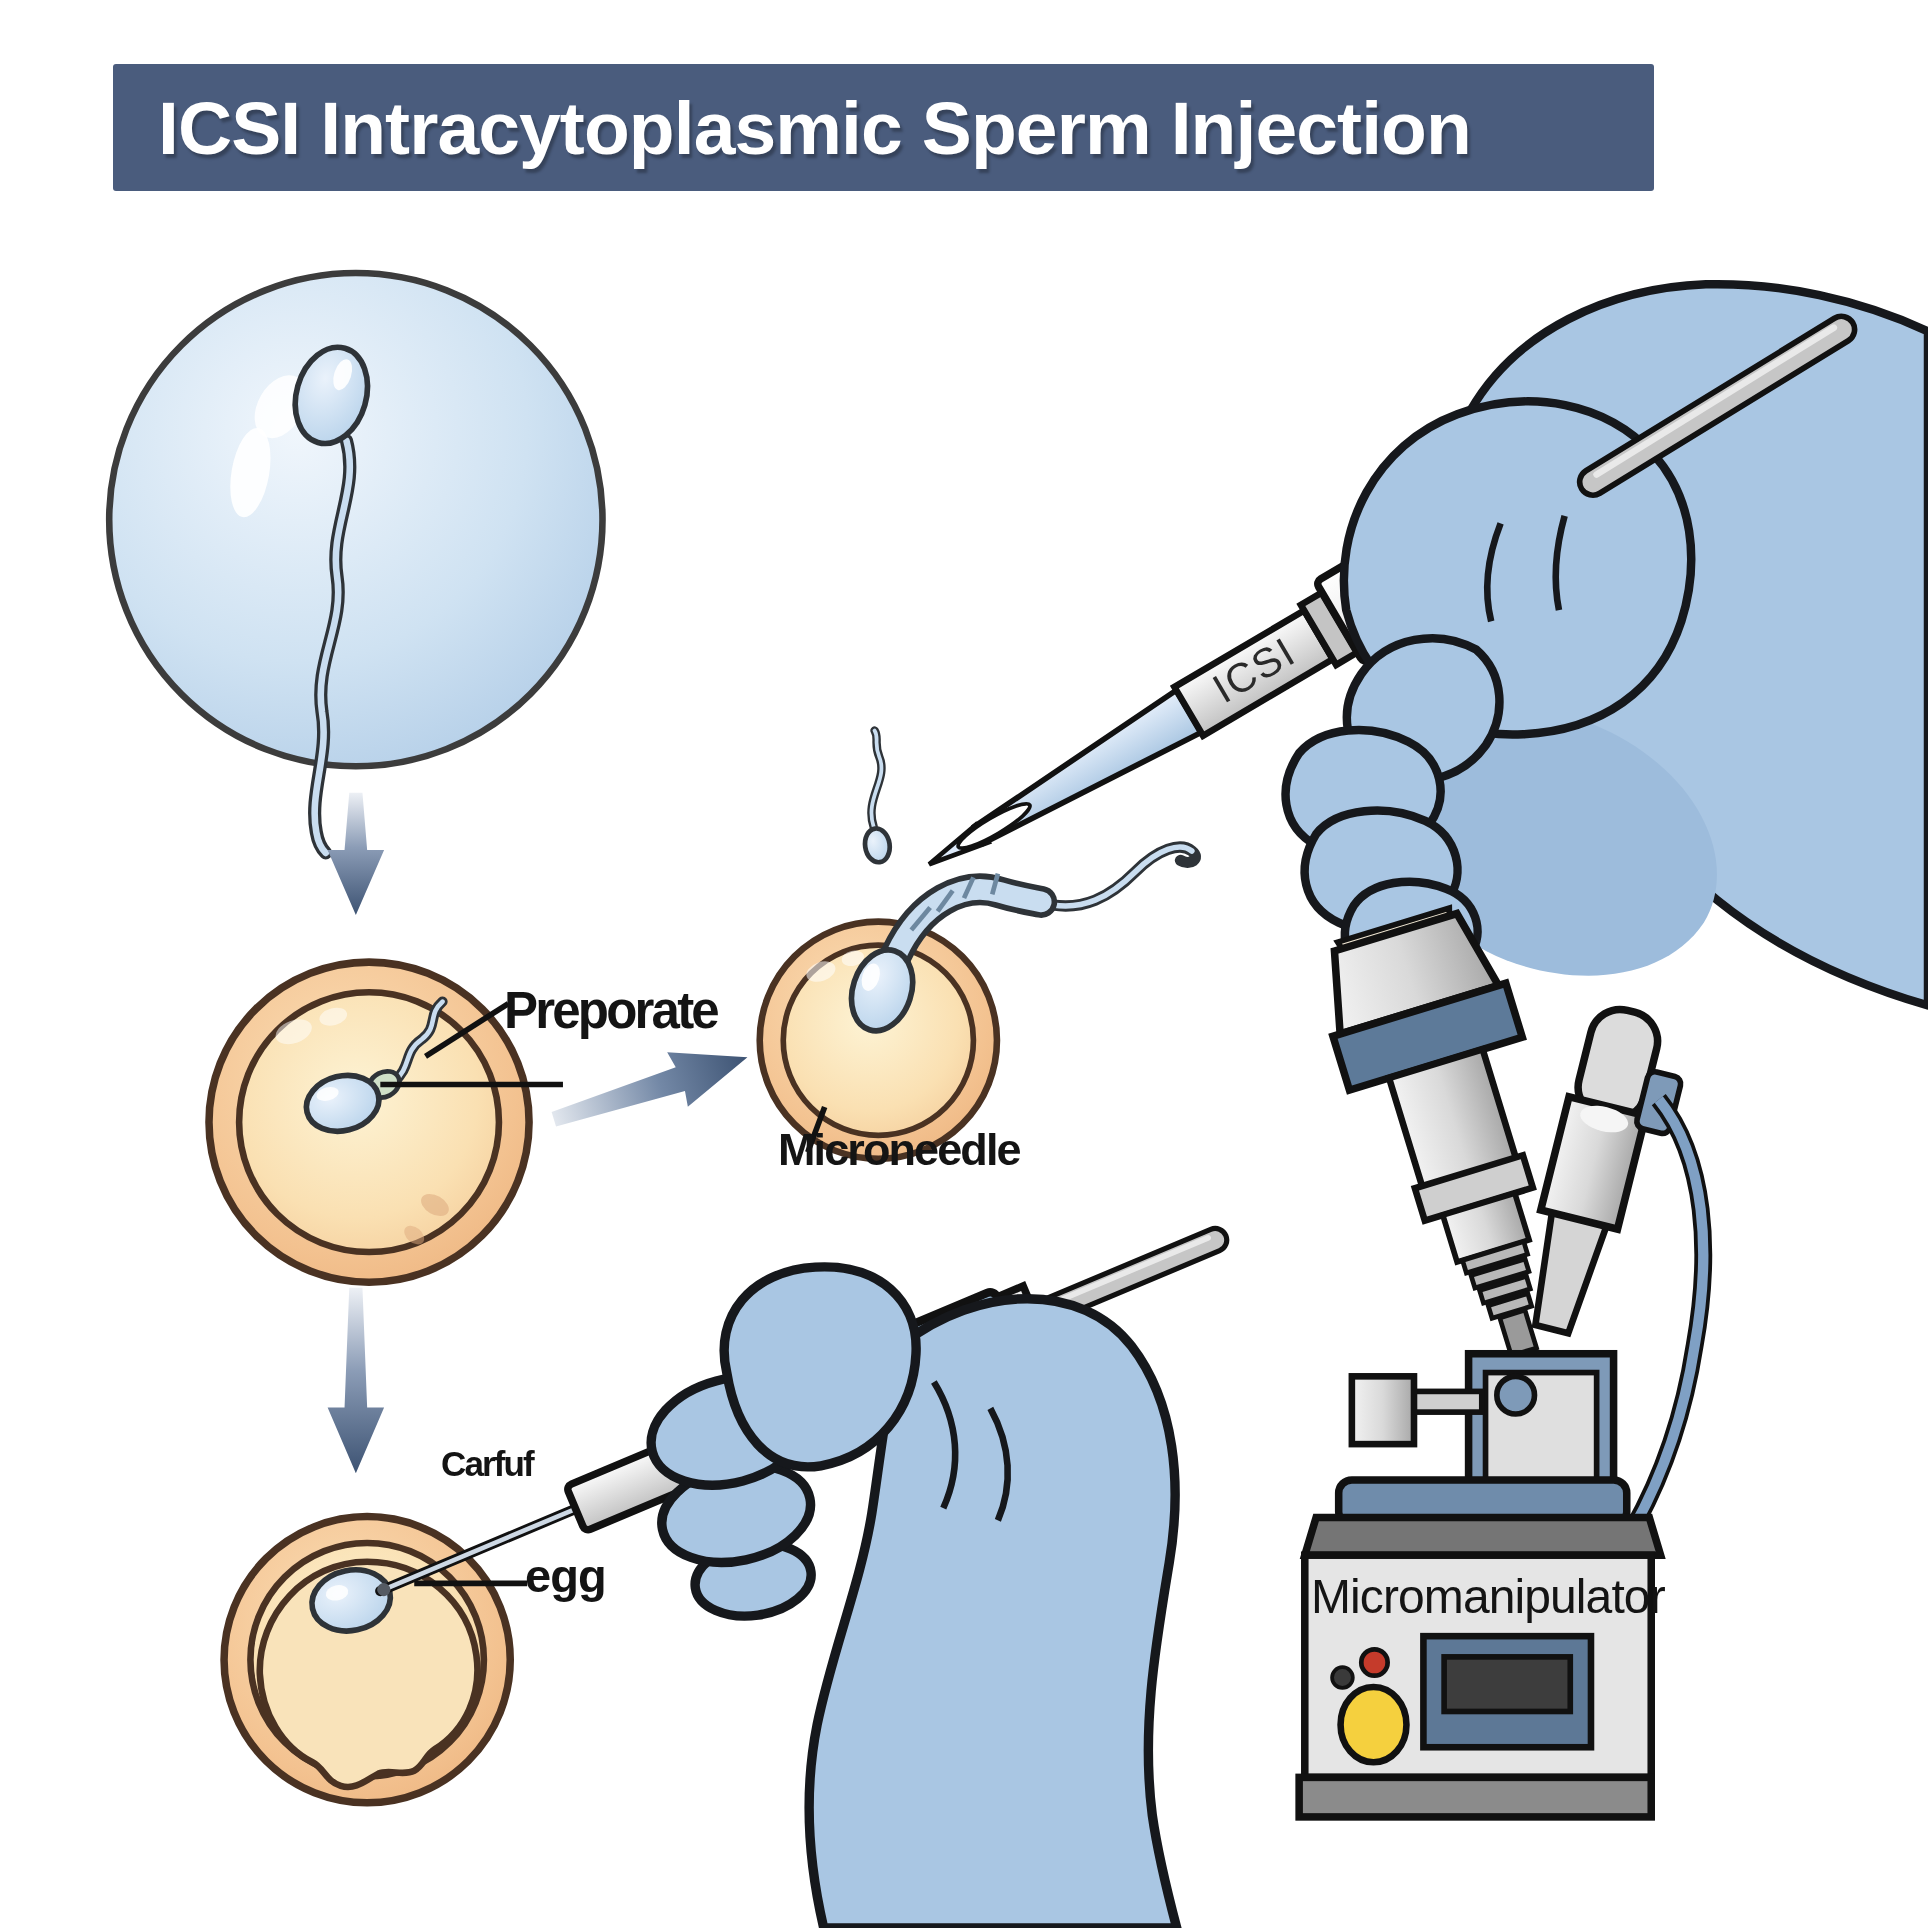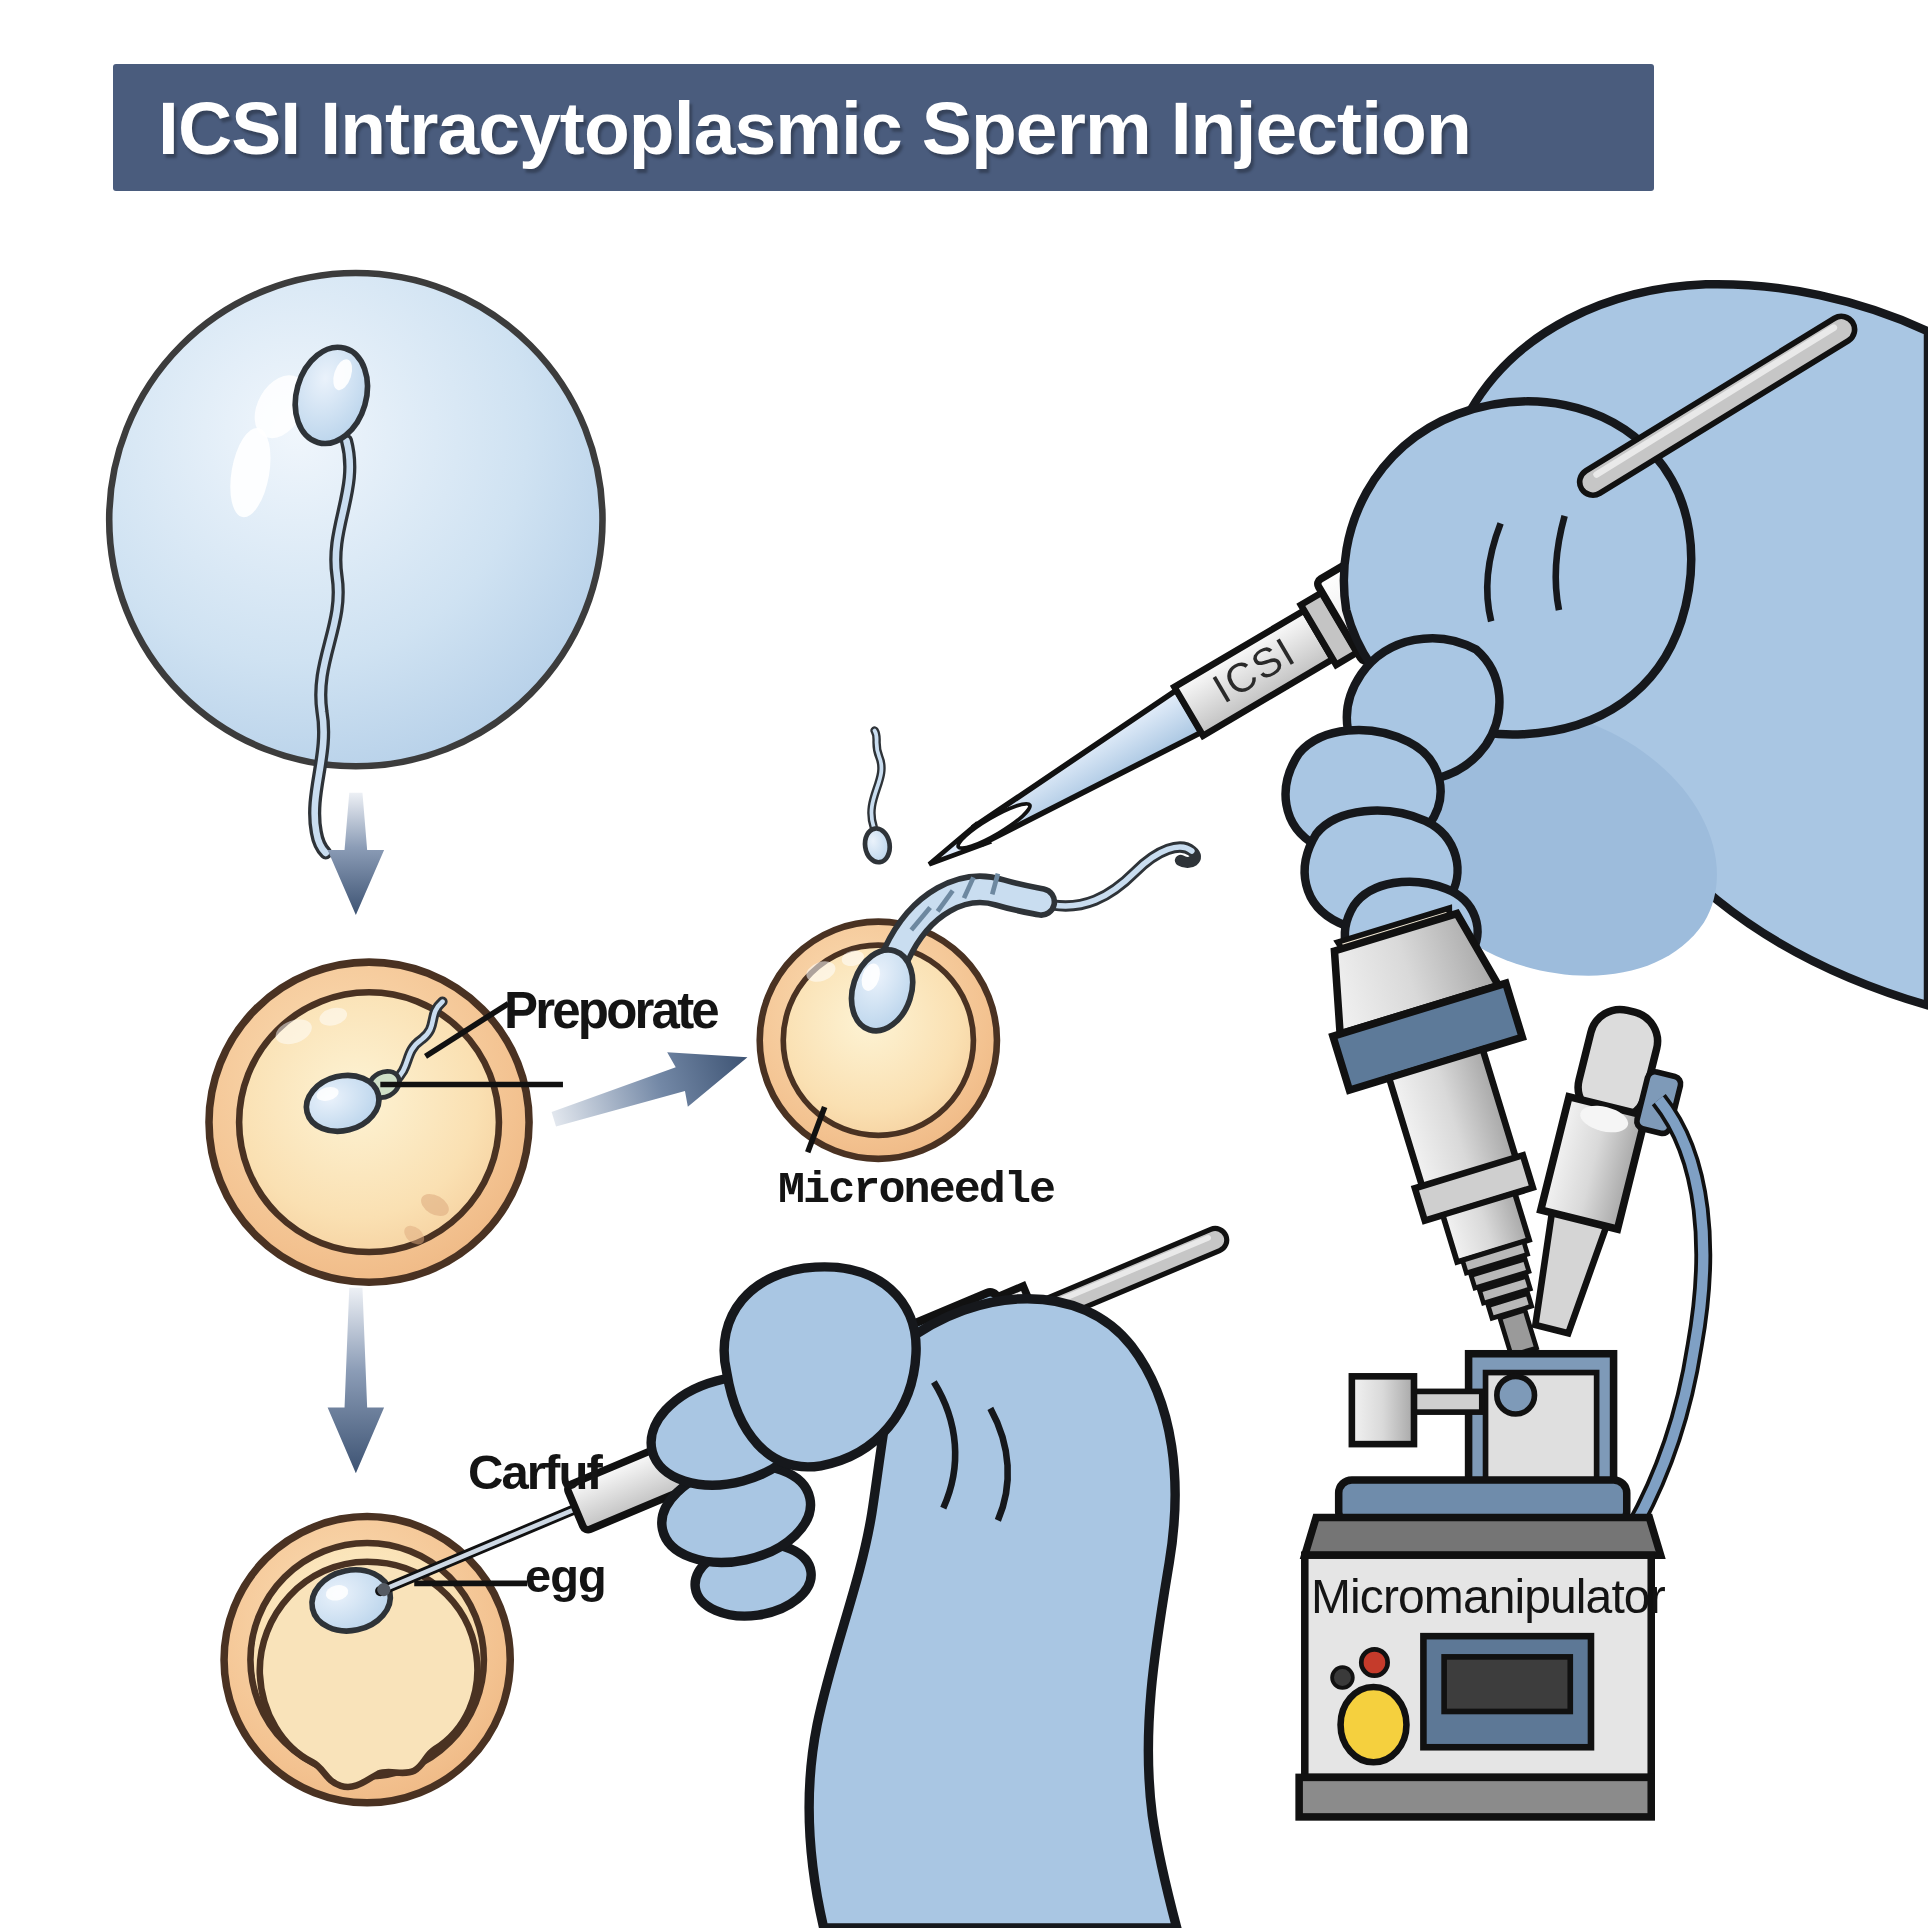--- a/index.html
+++ b/index.html
@@ -6,22 +6,22 @@
   #stage{position:relative;width:1928px;height:1928px;background:#ffffff;overflow:hidden;
          font-family:"Liberation Sans",sans-serif;}
   #art{position:absolute;left:0;top:0;}
   .label{position:absolute;color:#141414;font-weight:700;white-space:nowrap;}
   #title-banner{position:absolute;left:113px;top:64px;width:1541px;height:127px;
       background:#4a5c7d;border-radius:3px;display:flex;align-items:center;
       padding-left:45px;box-sizing:border-box;}
   #title-banner .t{color:#ffffff;font-size:75px;font-weight:700;letter-spacing:-0.9px;
       text-shadow:2.8px 3.8px 2.8px rgba(0,0,0,0.28);}
   .lbl-preporate{left:504px;top:981px;font-size:51px;letter-spacing:-2.8px;}
-  .lbl-microneedle{left:778px;top:1165px;font-size:45px;letter-spacing:-1.9px;font-family:Liberation Mono, monospace;}
-  .lbl-careful{left:441px;top:1444px;font-size:49px;letter-spacing:-1.9px;margin-left:27px;}
+  .lbl-microneedle{left:778px;top:1124px;font-size:45px;letter-spacing:-1.9px;}
+  .lbl-careful{left:441px;top:1444px;font-size:35px;letter-spacing:-1.9px;}
   .lbl-egg{left:525px;top:1548px;font-size:47px;letter-spacing:-0.9px;}
   .lbl-machine{left:1311px;top:1569px;width:335px;text-align:center;font-size:48px;
       font-weight:400;letter-spacing:-0.9px;}
   .lbl-pen{left:1179px;top:647px;width:151px;text-align:center;font-size:41px;font-weight:400;
       color:#2a2a2a;letter-spacing:1.9px;transform:rotate(-30.5deg);}
 </style>
 </head>
 <body>
 
 <div id="stage">

